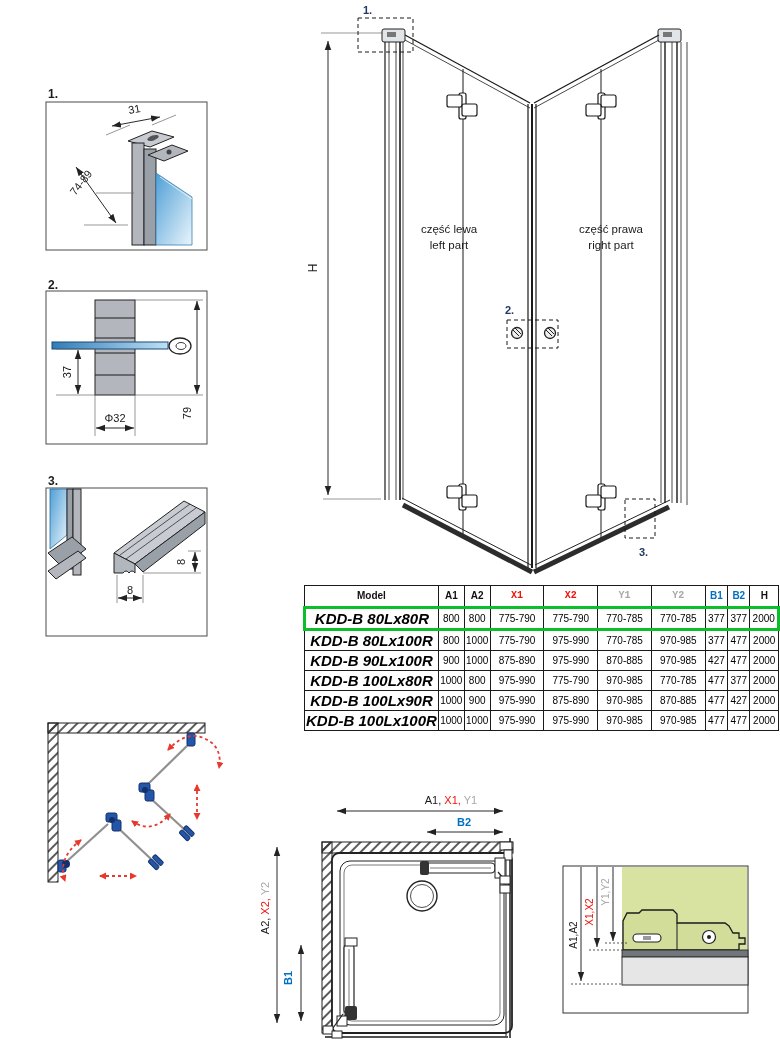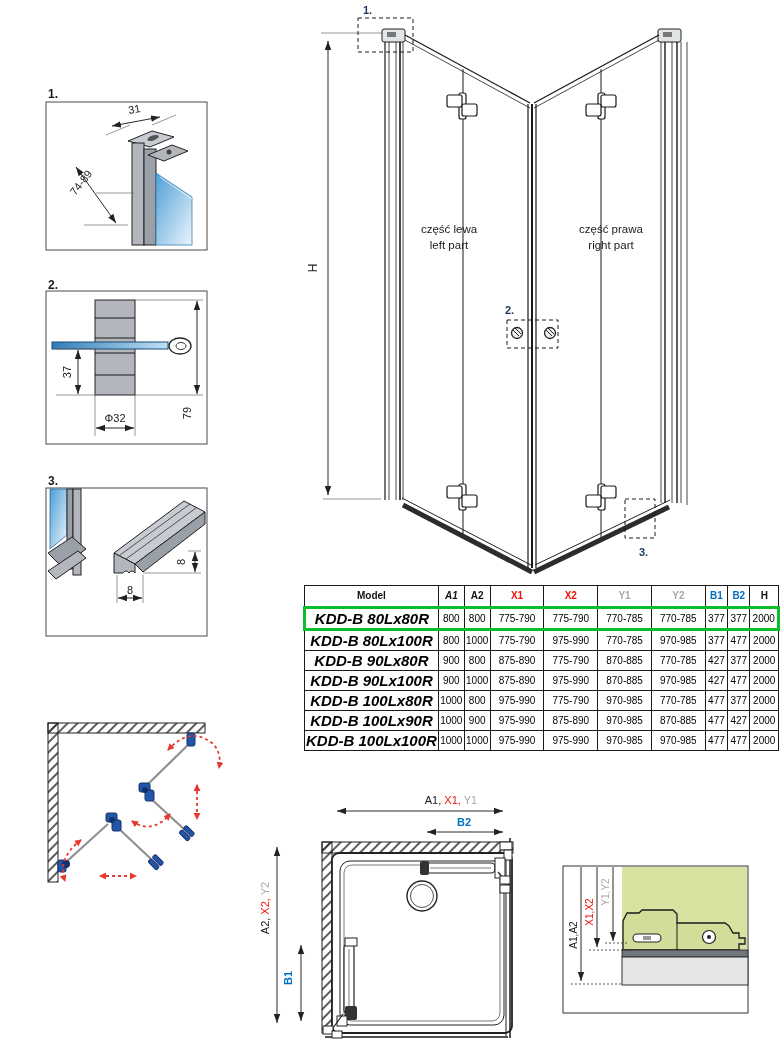--- a/index.html
+++ b/index.html
@@ -29,21 +29,21 @@
 .red-arrow{stroke:var(--arrow-red);stroke-width:1.8;fill:none;stroke-dasharray:3 3;}
 .doorln{stroke:#909090;stroke-width:2.2;fill:none;}
 
 .size-table{position:absolute;left:303px;top:585px;border-collapse:collapse;
   table-layout:fixed;background:#fff;border:1.5px solid #111;}
 .size-table th,.size-table td{border:1px solid #1a1a1a;text-align:center;
   vertical-align:middle;height:19px;padding:0 1px;font-size:10px;line-height:1;
   overflow:hidden;white-space:nowrap;}
 .size-table th{height:20px;font-weight:bold;}
 .size-table td.model{font-weight:bold;font-style:italic;font-size:15px;}
-.w-model{width:96px;} .w-a{width:23px;} .w-x{width:54px;} .w-b{width:20px;} .w-h{width:26px;}
+.w-model{width:96px;} .w-a{width:23px;} .w-x{width:54px;font-family:Liberation Mono, monospace;} .w-b{width:20px;} .w-h{width:26px;}
 tr.hl td{border-top:3px solid var(--green);border-bottom:3px solid var(--green);}
 tr.hl td:first-child{border-left:3px solid var(--green);}
 tr.hl td:last-child{border-right:3px solid var(--green);}
 </style>
 </head>
 <body>
 
 <div class="page">
 
   <svg style="left:40px;top:85px" width="170" height="172" viewBox="0 0 170 172">
@@ -274,21 +274,21 @@
       <text class="part-label" x="146" y="249" text-anchor="middle">left part</text>
       <text class="part-label" x="308" y="233" text-anchor="middle">część prawa</text>
       <text class="part-label" x="308" y="249" text-anchor="middle">right part</text>
     </g>
   </svg>
 
   <table class="size-table">
     <thead>
         <tr>
           <th class="w-model" style="color: rgb(17, 17, 17);">Model</th>
-          <th class="w-a" style="color: rgb(17, 17, 17); font-style: italic;">A1</th>
+          <th class="w-a" style="color: rgb(17, 17, 17);">A1</th>
           <th class="w-a" style="color: rgb(17, 17, 17); margin-left: 8px;">A2</th>
           <th class="w-x" style="color: rgb(238, 18, 8);">X1</th>
           <th class="w-x" style="color: rgb(238, 18, 8);">X2</th>
           <th class="w-x" style="color: rgb(168, 168, 168);">Y1</th>
           <th class="w-x" style="color: rgb(168, 168, 168);">Y2</th>
           <th class="w-b" style="color: rgb(0, 112, 192);">B1</th>
           <th class="w-b" style="color: rgb(0, 112, 192);">B2</th>
           <th class="w-h" style="color: rgb(17, 17, 17);">H</th>
         </tr>
       </thead>
@@ -311,32 +311,20 @@
           <td>1000</td>
           <td>775-790</td>
           <td>975-990</td>
           <td>770-785</td>
           <td>970-985</td>
           <td>377</td>
           <td>477</td>
           <td>2000</td>
         </tr>
         <tr>
-          <td class="model">KDD-B 90Lx80R</td>
-          <td>900</td>
-          <td>800</td>
-          <td>875-890</td>
-          <td>775-790</td>
-          <td>870-885</td>
-          <td>770-785</td>
-          <td>427</td>
-          <td>377</td>
-          <td>2000</td>
-        </tr>
-        <tr>
           <td class="model">KDD-B 90Lx100R</td>
           <td>900</td>
           <td>1000</td>
           <td>875-890</td>
           <td>975-990</td>
           <td>870-885</td>
           <td>970-985</td>
           <td>427</td>
           <td>477</td>
           <td>2000</td>

